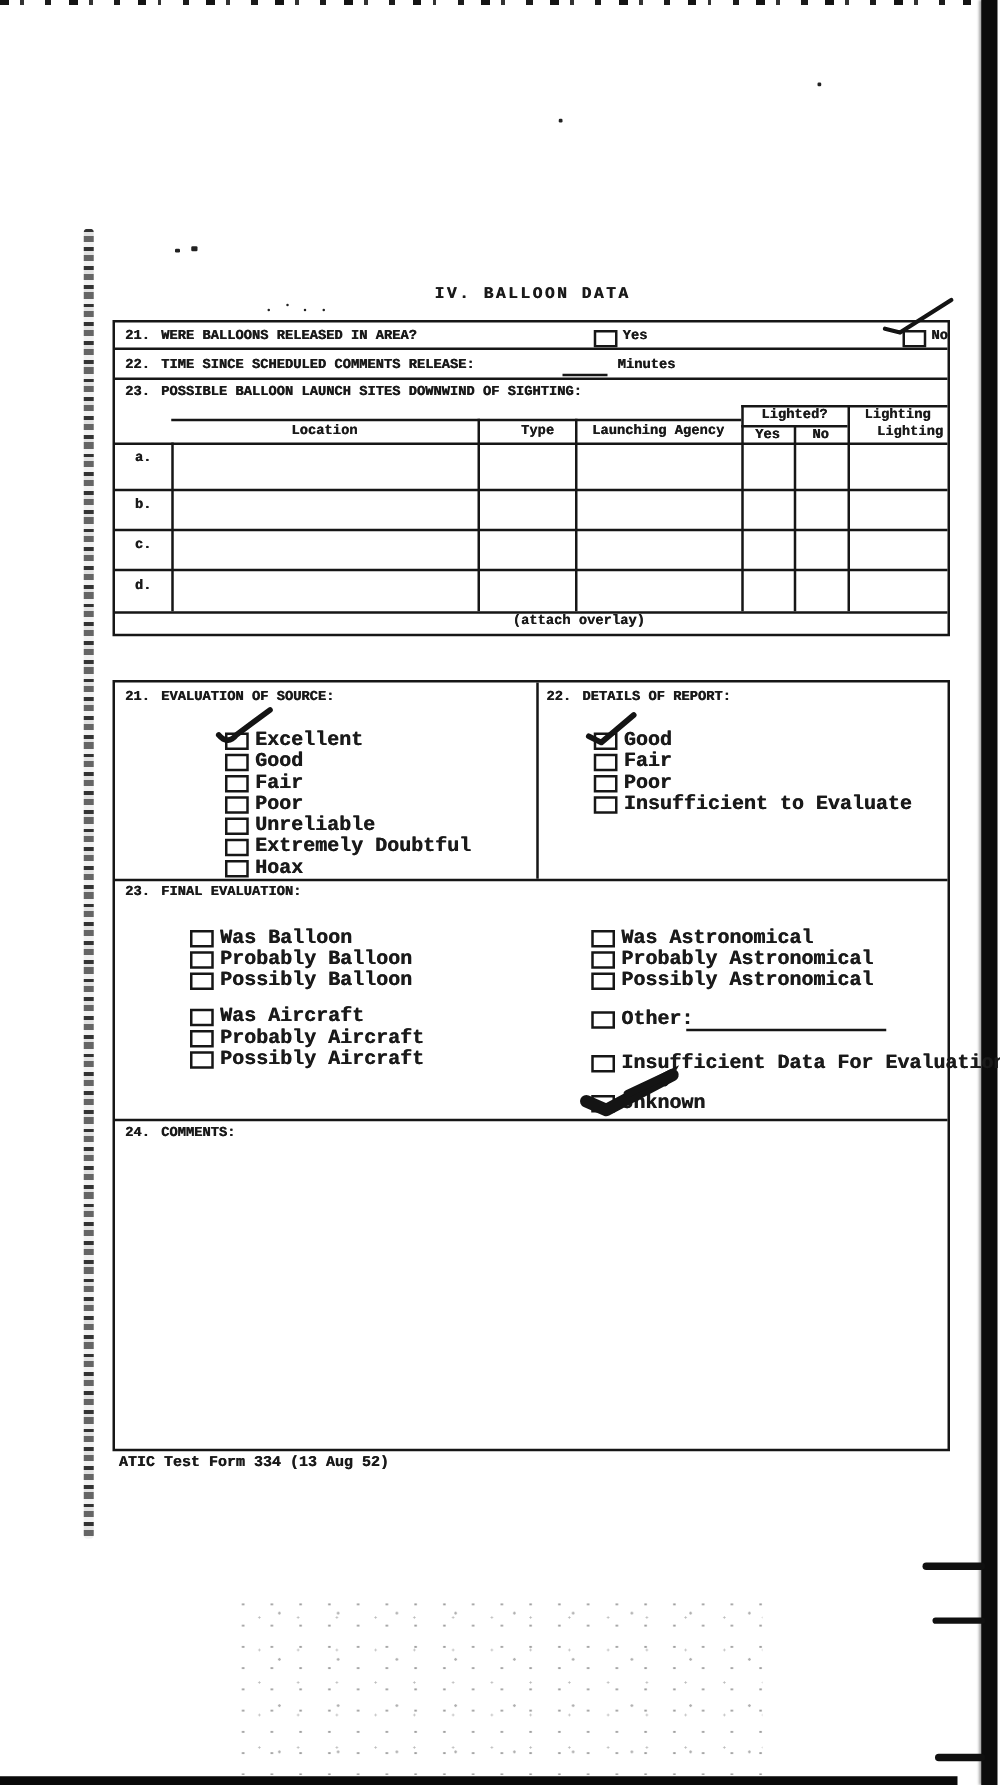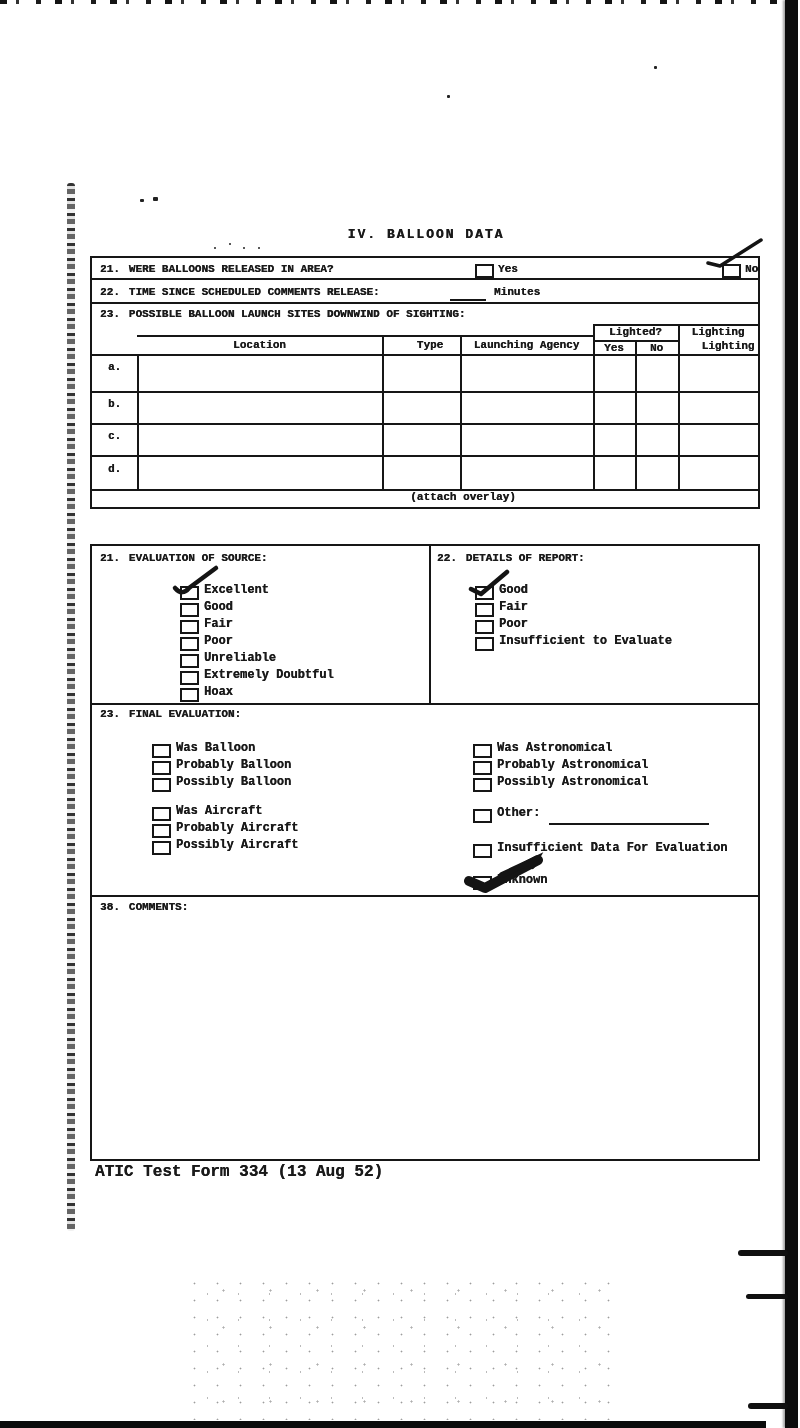--- a/index.html
+++ b/index.html
@@ -4,21 +4,21 @@
 <style>
   html,body{margin:0;padding:0;background:#e8e8e8;}
   .page{
     position:relative;width:800px;height:1428px;background:#ffffff;
     font-family:"Liberation Mono","DejaVu Sans Mono",monospace;
     font-weight:bold;color:#1a1a1a;overflow:hidden;margin:0 auto;
   }
   .t{position:absolute;white-space:nowrap;line-height:1.1;
      text-shadow:0.3px 0 0 currentColor;}
   .q{font-size:11px;}
-  .opt{font-size:12px;}
+  .opt{font-size:16px;}
   .num{margin-right:9px;}
   .hl{position:absolute;background:#161616;height:2px;}
   .vl{position:absolute;background:#161616;width:2px;}
   .cb{position:absolute;width:15px;height:10px;border:2px solid #161616;background:#fff;}
   .box{position:absolute;border:2px solid #161616;background:#fff;}
   .title{position:absolute;text-align:center;font-size:13px;letter-spacing:2px;
          text-shadow:0.4px 0 0 currentColor;}
   .ctr{text-align:center;}
   .chk{position:absolute;pointer-events:none;}
   .speck{position:absolute;background:#222;border-radius:1px;}
@@ -176,33 +176,33 @@
     <div class="t opt" style="left:405px;top:261px;">Other:</div>
     <div class="hl" style="left:457px;top:277px;width:160px;"></div>
 
     <span class="cb" style="left:381px;top:298px;"></span>
     <div class="t opt" style="left:405px;top:296px;">Insufficient Data For Evaluation</div>
 
     <span class="cb" style="left:381px;top:330px;"></span>
     <div class="t opt" style="left:405px;top:328px;">Unknown</div>
 
     <div class="t q" style="left:8px;top:355px;">
-      <span class="num">38.</span><span>COMMENTS:</span>
+      <span class="num">24.</span><span>COMMENTS:</span>
     </div>
     <div style="position:absolute;left:4px;top:372px;width:656px;height:236px;"></div>
   </div>
 
   <svg class="chk" style="left:705px;top:236px;" width="60" height="36" viewBox="0 0 60 36">
     <path d="M3,27 L15,30 L56,4" fill="none" stroke="#141414" stroke-width="3.5" stroke-linecap="round" stroke-linejoin="round"></path>
   </svg>
   <svg class="chk" style="left:171px;top:563px;" width="50" height="34" viewBox="0 0 50 34">
     <path d="M4,25 C9,31 14,30 18,25 L45,5" fill="none" stroke="#141414" stroke-width="4.5" stroke-linecap="round" stroke-linejoin="round"></path>
   </svg>
   <svg class="chk" style="left:467px;top:568px;" width="44" height="30" viewBox="0 0 44 30">
     <path d="M4,21 L14,26 L40,4" fill="none" stroke="#141414" stroke-width="4.5" stroke-linecap="round" stroke-linejoin="round"></path>
   </svg>
   <svg class="chk" style="left:462px;top:850px;" width="86" height="44" viewBox="0 0 86 44">
     <path d="M7,31 L23,38 L76,10" fill="none" stroke="#141414" stroke-width="10" stroke-linecap="round" stroke-linejoin="round"></path>
     <path d="M40,25 L74,9 L70,16" fill="none" stroke="#141414" stroke-width="6" stroke-linecap="round"></path>
   </svg>
 
-  <div class="t" style="left:95px;top:1164px;font-size:16px;">ATIC Test Form 334 (13 Aug 52)</div>
+  <div class="t" style="left:95px;top:1164px;font-size:12px;">ATIC Test Form 334 (13 Aug 52)</div>
 </div>
 
 </body></html>

